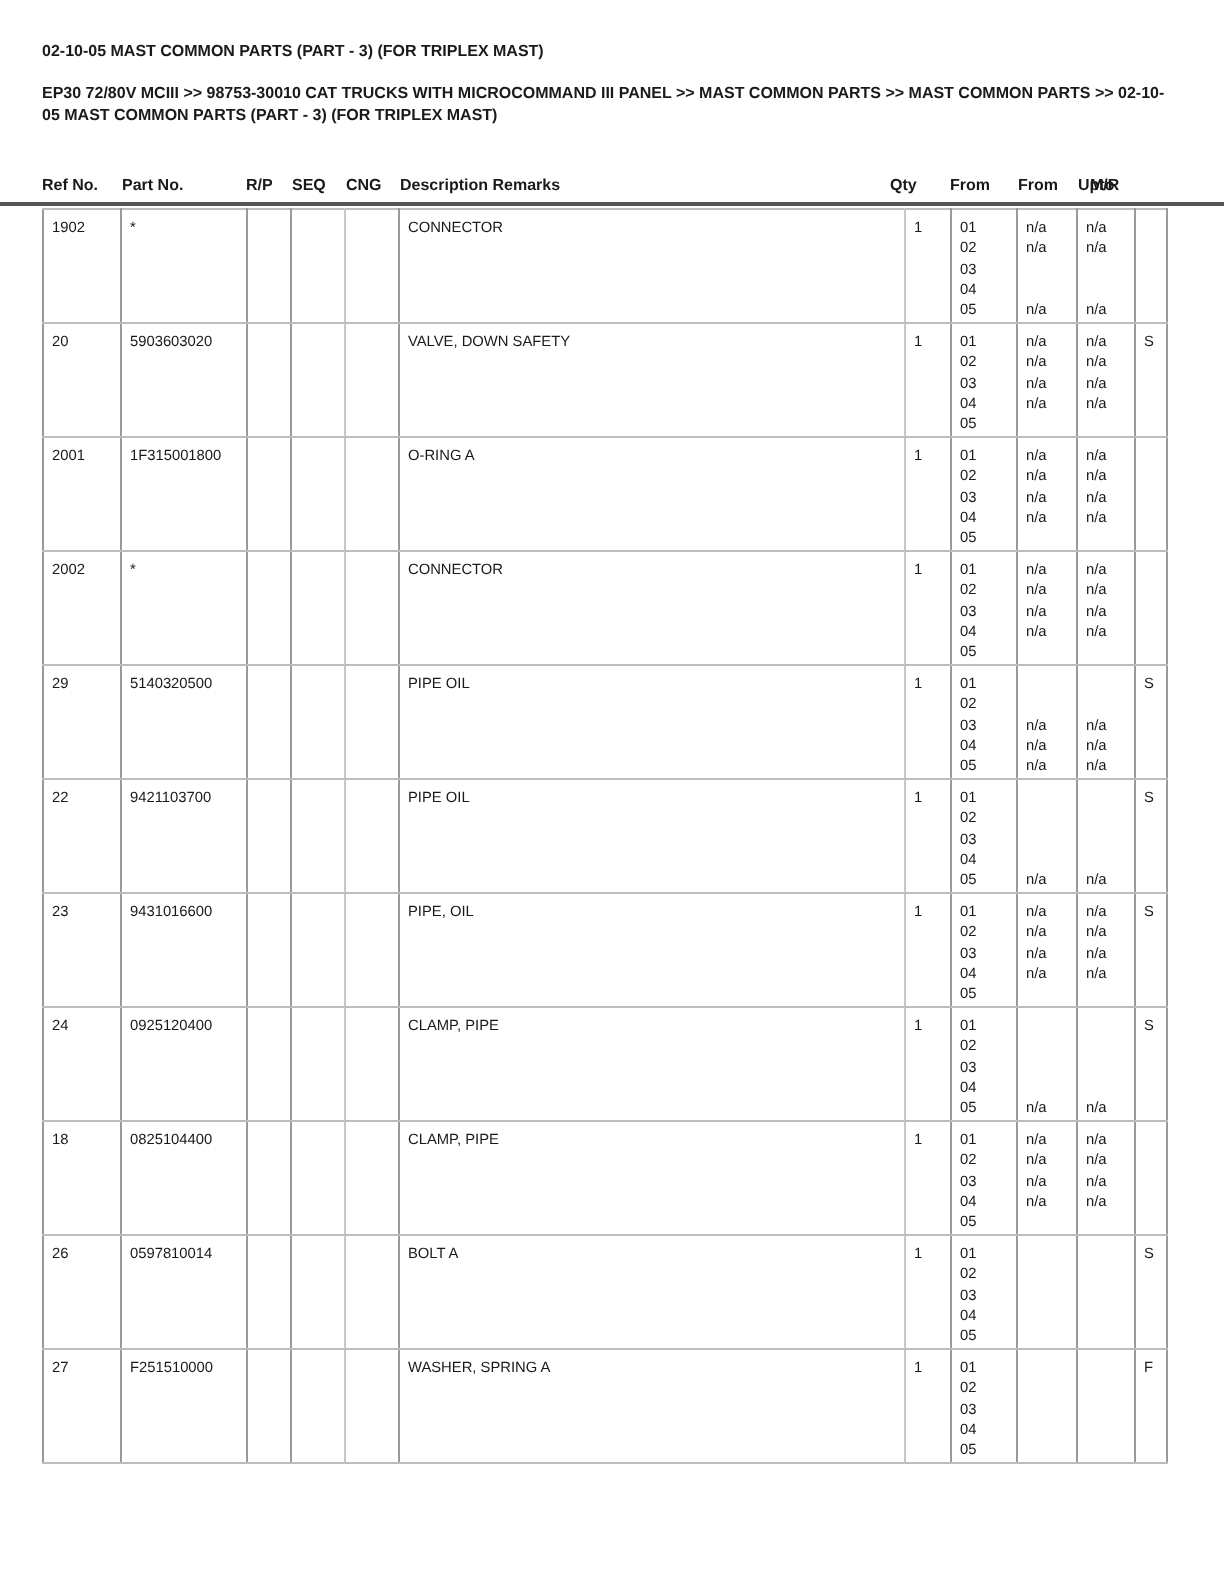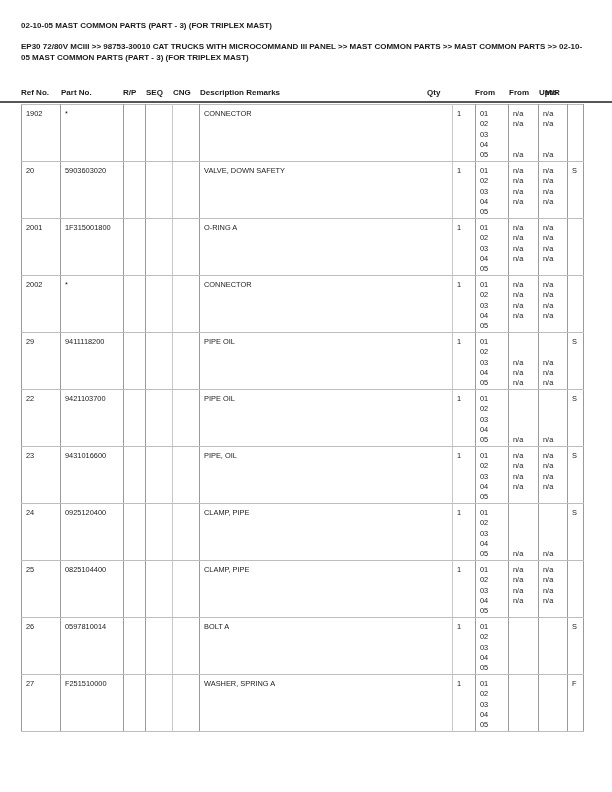--- a/index.html
+++ b/index.html
@@ -41,21 +41,21 @@
 <div class="title">02-10-05 MAST COMMON PARTS (PART - 3) (FOR TRIPLEX MAST)</div>
 <div class="breadcrumb">EP30 72/80V MCIII &gt;&gt; 98753-30010 CAT TRUCKS WITH MICROCOMMAND III PANEL &gt;&gt; MAST COMMON PARTS &gt;&gt; MAST COMMON PARTS &gt;&gt; 02-10-05 MAST COMMON PARTS (PART - 3) (FOR TRIPLEX MAST)</div>
 
 <div class="header-row">
   <span style="left:21px">Ref No.</span>
   <span style="left:61px">Part No.</span>
   <span style="left:123px">R/P</span>
   <span style="left:146px">SEQ</span>
   <span style="left:173px">CNG</span>
   <span style="left:200px">Description Remarks</span>
-  <span style="left:427px">Qty</span>
+  <span style="left:445px">Qty</span>
   <span style="left:475px">From</span>
   <span style="left:509px">From</span>
   <span style="left:539px">Upto</span>
   <span style="left:545px">M/R</span>
 </div>
 <div class="header-rule"></div>
 
 <table class="table">
   <colgroup>
     <col style="width:39px">
@@ -190,21 +190,21 @@
           <div>n/a</div>
           <div>n/a</div>
           <div>n/a</div>
           <div>n/a</div>
           <div></div>
         </td>
         <td></td>
       </tr>
       <tr>
         <td>29</td>
-        <td>9411118200</td>
+        <td>5140320500</td>
         <td></td>
         <td class="light"></td>
         <td></td>
         <td class="light">PIPE OIL</td>
         <td>1</td>
         <td class="stack">
           <div>01</div>
           <div>02</div>
           <div>03</div>
           <div>04</div>
@@ -313,21 +313,21 @@
         <td class="stack">
           <div></div>
           <div></div>
           <div></div>
           <div></div>
           <div>n/a</div>
         </td>
         <td>S</td>
       </tr>
       <tr>
-        <td>25</td>
+        <td>18</td>
         <td>0825104400</td>
         <td></td>
         <td class="light"></td>
         <td></td>
         <td class="light">CLAMP, PIPE</td>
         <td>1</td>
         <td class="stack">
           <div>01</div>
           <div>02</div>
           <div>03</div>

